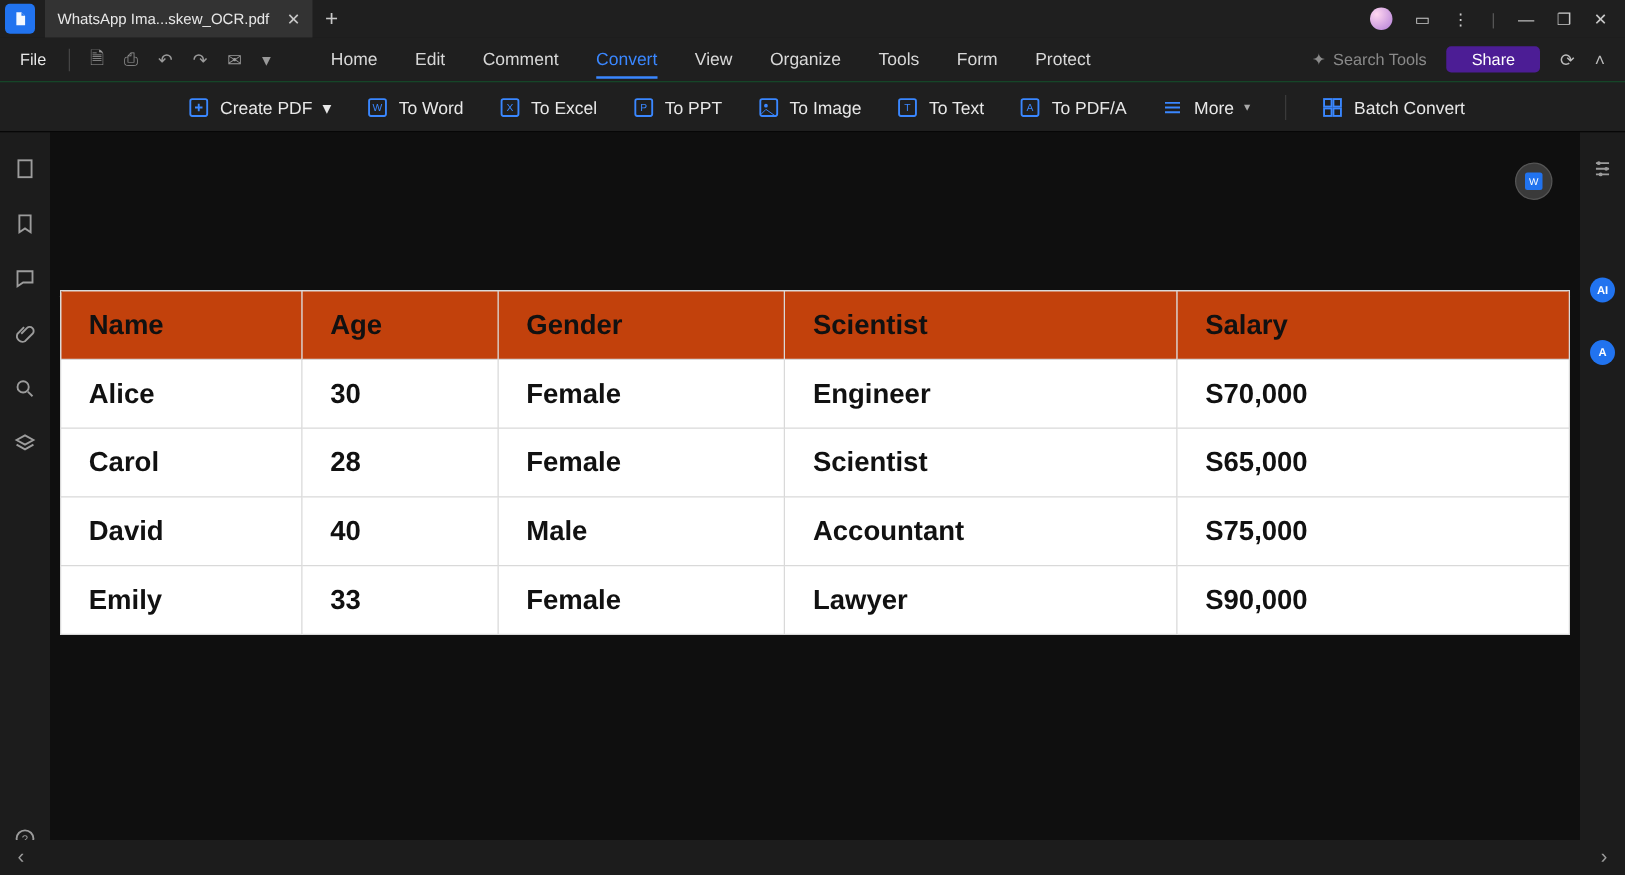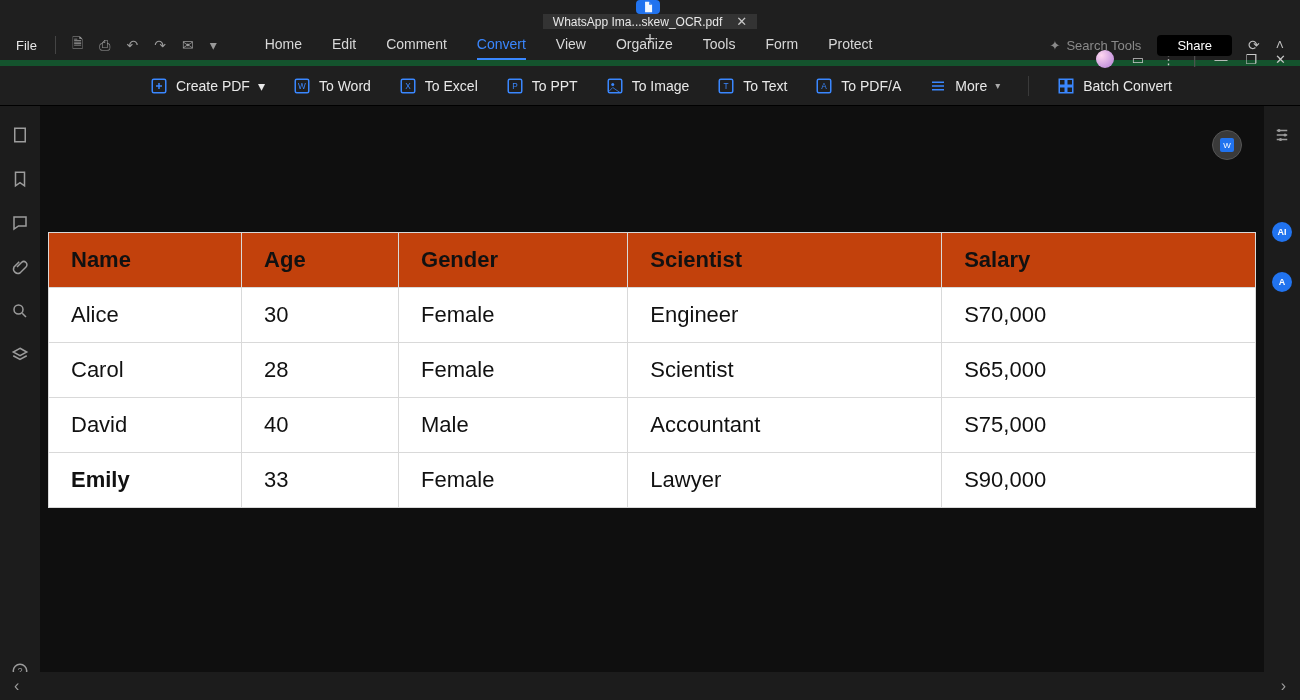--- a/index.html
+++ b/index.html
@@ -1,60 +1,60 @@
 <!DOCTYPE html>
 <html><head>
 <meta charset="utf-8">
 <style>
 * { margin: 0; padding: 0; box-sizing: border-box; font-family: "Segoe UI", Arial, sans-serif; }
 body { width: 1300px; height: 700px; background: #1a1a1a; color: #d0d0d0; overflow: hidden; position: relative; }
 
 
-.titlebar { height: 30px; background: #1f1f1f; display: flex; align-items: center; flex-direction: column; }
+.titlebar { height: 30px; background: #1f1f1f; display: flex; align-items: center; }
 .app-icon { width: 24px; height: 24px; background: #2173ef; border-radius: 4px; margin: 0 8px 0 4px; display:flex;align-items:center;justify-content:center;}
 .app-icon svg{width:14px;height:14px;}
 .tab { height: 30px; background: #333; display: flex; align-items: center; padding: 0 10px; font-size: 12px; color: #e8e8e8; gap: 14px; border-radius: 0 0 0 0;}
 .tab-close { color:#c8c8c8; font-size:13px; }
 .new-tab { width:30px; text-align:center; font-size:18px; color:#c8c8c8;}
 .win-controls { margin-left:auto; display:flex; align-items:center; gap:18px; padding-right:14px; color:#c8c8c8;}
 .avatar { width:18px; height:18px; border-radius:50%; background: radial-gradient(circle at 30% 30%, #ffd6f0, #b17dd6); }
 .win-controls .ico { font-size:13px; }
 
 
-.menubar { height: 36px; display:flex; align-items:center; padding: 0 6px; border-bottom: 6px solid #14532d; background:#1f1f1f;}
+.menubar { height: 36px; display:flex; align-items:center; padding: 0 6px; border-bottom: 1px solid #14532d; background:#1f1f1f;}
 .file-label { font-size:13px; color:#e8e8e8; padding:0 10px; }
 .quick-icons { display:flex; align-items:center; gap:16px; padding:0 8px; color:#9a9a9a; font-size:14px;}
 .quick-icons .sep { width:1px; height:18px; background:#444; }
 .main-menu { display:flex; gap:30px; margin-left:40px; font-size:14px;justify-content:flex-end; }
 .main-menu span { color:#d8d8d8; padding:6px 0; }
 .main-menu span.active { color:#3a87ff; border-bottom:2px solid #3a87ff; }
 .menubar-right { margin-left:auto; display:flex; align-items:center; gap:16px; padding-right:10px; }
 .search-tools { display:flex; align-items:center; gap:6px; color:#8a8a8a; font-size:13px;}
-.share-btn { background:#000000; color:#fff; font-size:13px; padding:3px 20px; border-radius:4px; }
+.share-btn { background:#4c1d95; color:#fff; font-size:13px; padding:3px 20px; border-radius:4px; }
 .menubar-right .ic { color:#bdbdbd; font-size:14px;}
 
 
 .ribbon { height: 40px; background:#1f1f1f; display:flex; align-items:center; gap:28px; padding:0 120px 0 150px; font-size:14px; color:#e8e8e8; border-bottom:1px solid #000;}
 .ribbon .ritem { display:flex; align-items:center; gap:8px; }
 .ribbon-icon { width:18px; height:18px; display:inline-flex; align-items:center; justify-content:center;}
 .ribbon .ritem.more .caret{font-size:10px;color:#aaa;}
 .rsep{width:1px;height:20px;background:#3a3a3a;}
 
 
 .workspace { position:absolute; top:106px; bottom:0; left:0; right:0; display:flex; }
 .sidebar-left { width:40px; background:#1c1c1c; display:flex; flex-direction:column; align-items:center; padding-top:20px; gap:26px; color:#9c9c9c;}
 .sidebar-left .sic{width:18px;height:18px;display:flex;align-items:center;justify-content:center;}
 .sidebar-left .bottom{margin-top:auto;padding-bottom:20px;display:flex;flex-direction:column;gap:22px;align-items:center;}
 
 .canvas { flex:1; background:#0f0f0f; position:relative; overflow:hidden;}
 .page { position:absolute; left:8px; right:8px; top:126px; background:#fff; color:#111; border-radius:5px 5px 0 0; }
 .data-table { width:100%; border-collapse:collapse; table-layout:fixed;}
 .data-table th, .data-table td { text-align:left; padding:14px 22px; font-size:22px; border:1px solid #d9d9d9;}
 .data-table th { font-weight:700; background:#c2410c;}
-.data-table td { font-weight:400;}
+.data-table td { font-weight:700;}
 .data-table tr.bold-row td:first-child{font-weight:700;}
 .col-name{width:16%;} .col-age{width:13%;} .col-gender{width:19%;} .col-occ{width:26%;} .col-sal{width:26%;}
 
 .float-btn { position:absolute; top:24px; right:22px; width:30px; height:30px; border-radius:50%; background:#3a3a3a; display:flex; align-items:center;justify-content:center; border:1px solid #555;}
 .float-btn-inner{width:14px;height:14px;background:#2173ef;border-radius:2px;display:flex;align-items:center;justify-content:center;color:#fff;font-size:8px;}
 
 .sidebar-right { width:36px; background:#1c1c1c; display:flex; flex-direction:column; align-items:center; padding-top:20px; gap:30px;}
 .badge-blue{width:20px;height:20px;border-radius:50%;background:#2173ef;color:#fff;font-size:9px;display:flex;align-items:center;justify-content:center;font-weight:600;}
 .sidebar-right .ric{color:#9c9c9c;}
 

